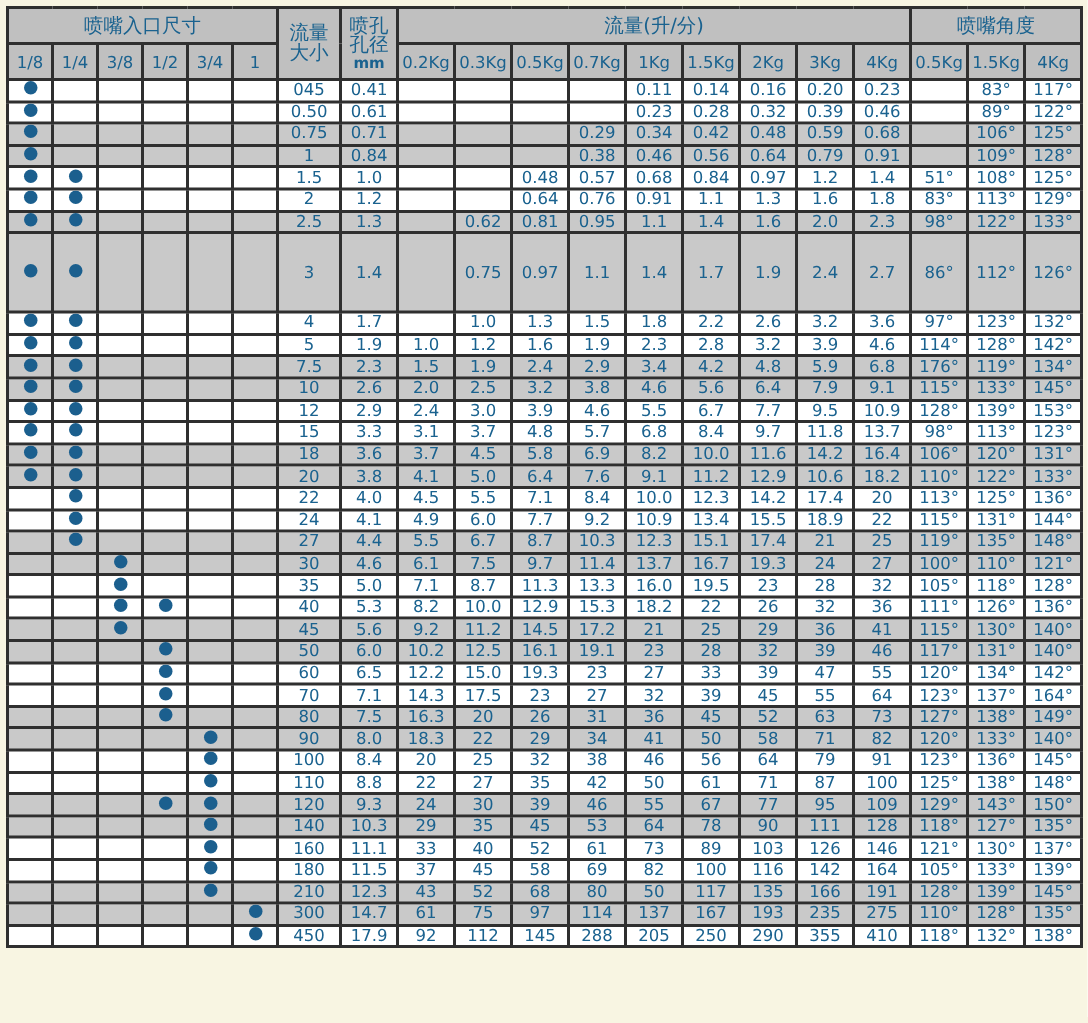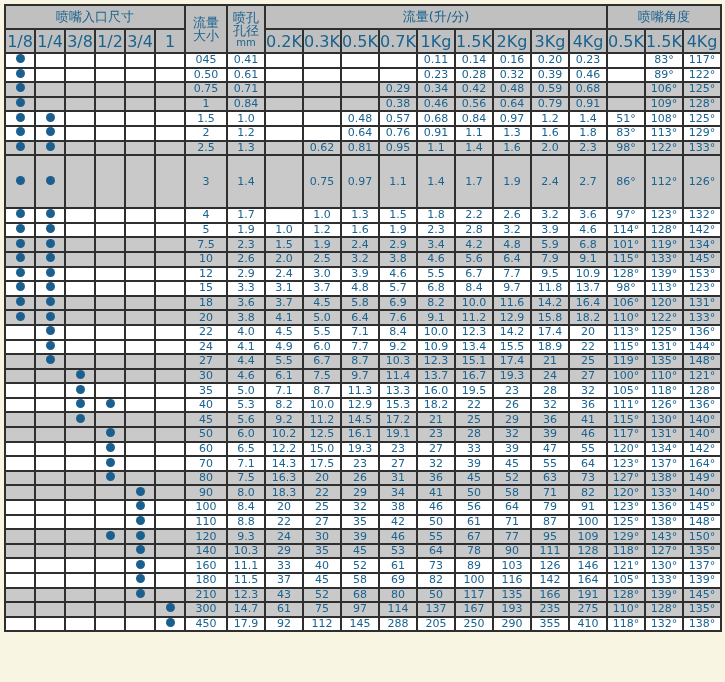--- a/index.html
+++ b/index.html
@@ -30,23 +30,23 @@
     color:var(--text);
     padding:0;
     overflow:hidden;
     white-space:nowrap;
   }
   table.spec th{
     background:var(--headerbg);
     font-weight:normal;
   }
   tr.title-row th{height:22px;font-size:13px;}
-  tr.subhead-row th{height:22px;font-size:16px;}
+  tr.subhead-row th{height:22px;font-size:11px;}
   th.two-line{font-size:12px;line-height:13px;}
-  th.two-line .unit{font-size:10px;line-height:11px;}
+  th.two-line .unit{font-size:10px;line-height:11px;font-weight:bold;}
   tbody td{height:12.6px;font-size:11px;line-height:12px;}
   tr.shaded td{background:var(--shaded);}
   tr.tall td{height:51px;}
   .dot{
     display:inline-block;
     width:9px;height:9px;border-radius:50%;
     background:var(--dot);
   }
   col.c-inlet{width:30px;}
   col.c-flow{width:42px;}
@@ -347,21 +347,21 @@
         <td>2.3</td>
         <td>1.5</td>
         <td>1.9</td>
         <td>2.4</td>
         <td>2.9</td>
         <td>3.4</td>
         <td>4.2</td>
         <td>4.8</td>
         <td>5.9</td>
         <td>6.8</td>
-        <td>101°</td>
+        <td>176°</td>
         <td>119°</td>
         <td>134°</td>
       </tr>
       <tr class="shaded">
         <td><span class="dot"></span></td>
         <td><span class="dot"></span></td>
         <td></td>
         <td></td>
         <td></td>
         <td></td>
@@ -455,21 +455,21 @@
         <td></td>
         <td>20</td>
         <td>3.8</td>
         <td>4.1</td>
         <td>5.0</td>
         <td>6.4</td>
         <td>7.6</td>
         <td>9.1</td>
         <td>11.2</td>
         <td>12.9</td>
-        <td>15.8</td>
+        <td>10.6</td>
         <td>18.2</td>
         <td>110°</td>
         <td>122°</td>
         <td>133°</td>
       </tr>
       <tr>
         <td></td>
         <td><span class="dot"></span></td>
         <td></td>
         <td></td>

